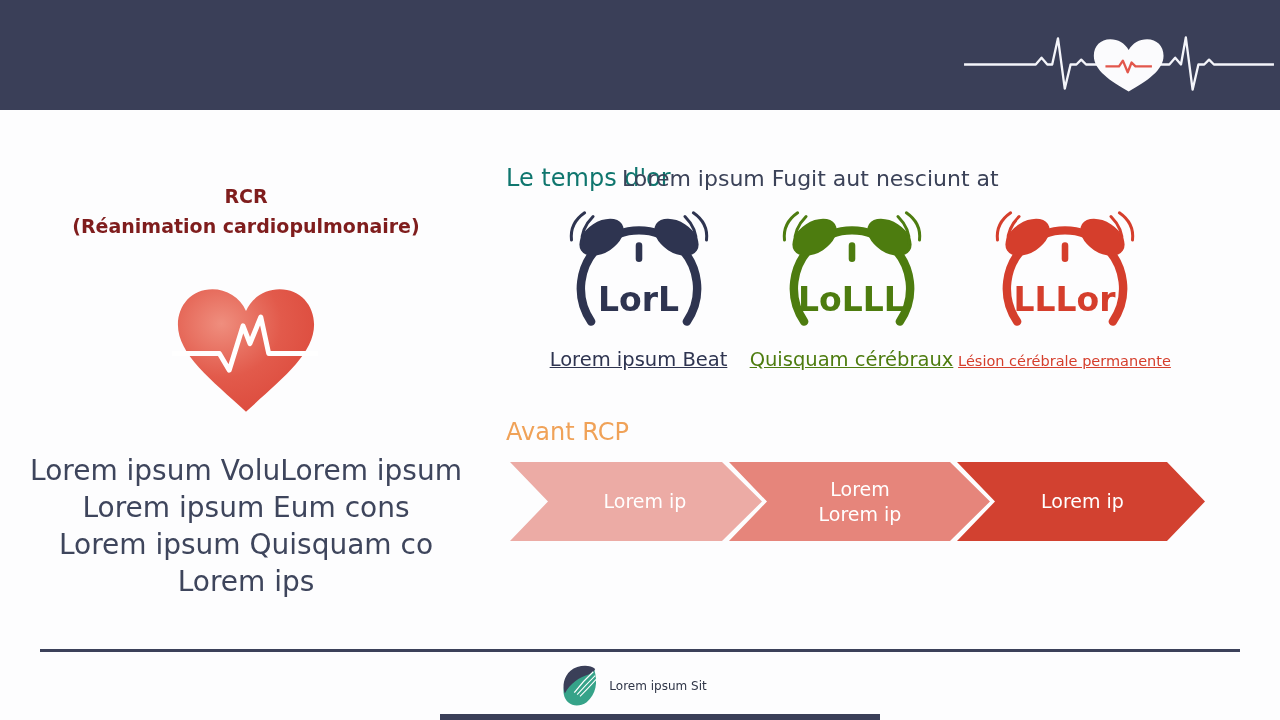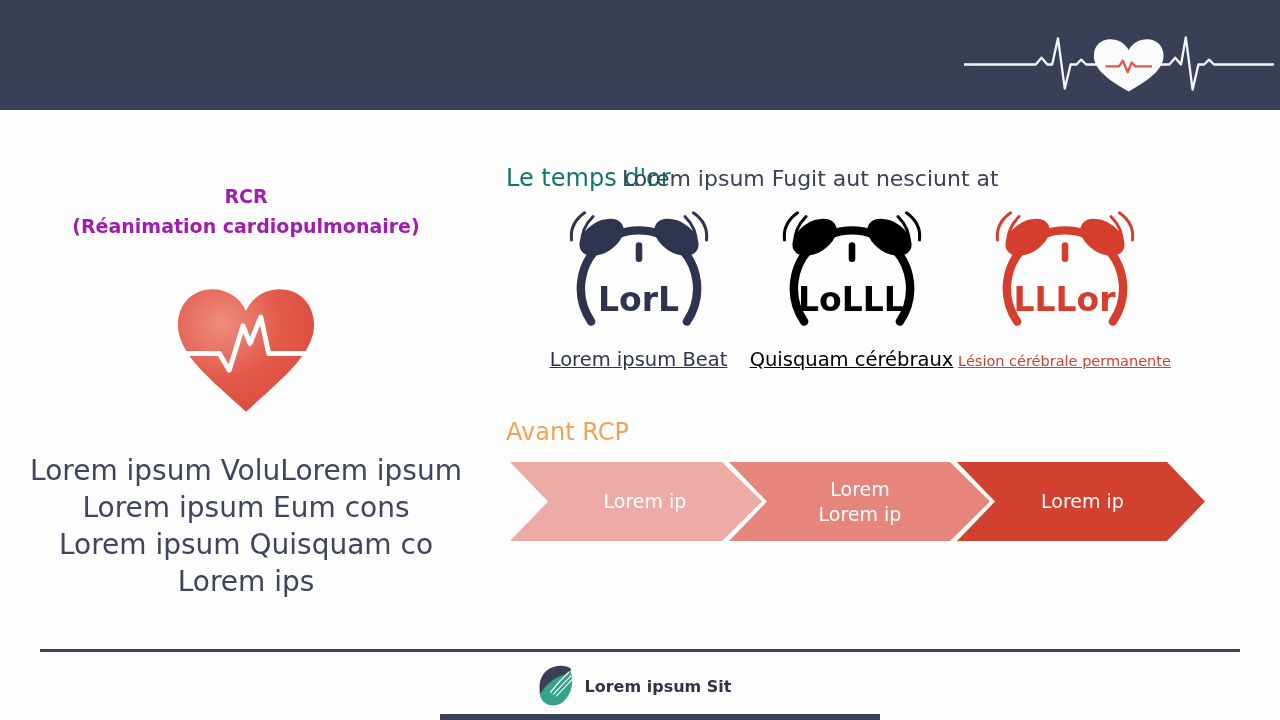--- a/index.html
+++ b/index.html
@@ -7,37 +7,37 @@
          font-family:"DejaVu Sans","Liberation Sans",sans-serif;}
 
   
   .header{position:absolute;left:0;top:0;width:1280px;height:110px;background:#3a3f58;}
   .header-title{position:absolute;left:60px;top:53px;font-size:19px;font-weight:bold;
                 color:#eea350;letter-spacing:.1px;white-space:nowrap;}
   .ekg-svg{position:absolute;left:958px;top:18px;width:322px;height:92px;overflow:visible;}
 
   
   .left-heading{position:absolute;left:36px;top:181px;width:420px;text-align:center;
-                color:#a21caf;font-size:19px;font-weight:bold;line-height:30px;}
+                color:#7f1d1d;font-size:19px;font-weight:bold;line-height:30px;}
   .heart-svg{position:absolute;left:172px;top:281px;width:148px;height:139px;}
   .left-paragraph{position:absolute;left:26px;top:452px;width:440px;text-align:center;
                   color:#3e455c;font-size:28px;line-height:37px;}
 
   
   .golden-heading{position:absolute;left:506px;top:164px;font-size:24px;color:#0f766e;white-space:nowrap;}
   .golden-overlay{position:absolute;left:622px;top:166px;font-size:22px;color:#3b4258;white-space:nowrap;}
 
   .clocks-row{position:absolute;left:532px;top:208px;display:flex;}
   .clock{width:213px;display:flex;flex-direction:column;align-items:center;position:relative;}
   .clock-svg{width:150px;height:139px;display:block;}
   .clock-label{position:absolute;top:74px;left:0;width:100%;text-align:center;
                font-size:33px;font-weight:bold;line-height:36px;}
   .clock-caption{margin-top:1px;white-space:nowrap;font-size:19.5px;text-decoration:underline;}
   .clock-1{color:#2e3450;}
-  .clock-2{color:#000000;}
+  .clock-2{color:#4d7c0f;}
   .clock-3{color:#d53e2c;}
   .clock-3 .clock-caption{font-size:14.5px;margin-top:6px;}
 
   
   .avant-heading{position:absolute;left:506px;top:418px;font-size:24px;color:#f0a258;white-space:nowrap;}
   .arrows-wrap{position:absolute;left:510px;top:462px;width:695px;height:79px;}
   .arrows-svg{position:absolute;left:0;top:0;width:695px;height:79px;}
   .arrow-label{position:absolute;top:0;height:79px;display:flex;align-items:center;justify-content:center;
                color:#fff;font-size:19px;line-height:25px;text-align:center;white-space:pre-line;}
   .arrow-label-1{left:20px;width:230px;}
@@ -49,21 +49,21 @@
                  white-space:pre-line;font-family:"Liberation Sans","DejaVu Sans",sans-serif;}
   .arrow-caption-1{width:240px;}
   .arrow-caption-2{width:220px;}
   .arrow-caption-3{width:235px;}
 
   
   .footer-line{position:absolute;left:40px;top:649px;width:1200px;height:3px;background:#3c415a;}
   .footer-brand{position:absolute;left:0;top:663px;width:1280px;display:flex;align-items:center;
                 justify-content:center;gap:10px;transform:translateX(-6px);}
   .logo-svg{width:38px;height:46px;}
-  .footer-text{font-size:16px;color:#2f3547;font-weight:700;text-align:center;}
+  .footer-text{font-size:12px;color:#2f3547;font-weight:400;text-align:center;}
   .bottom-bar{position:absolute;left:440px;top:714px;width:440px;height:6px;background:#3a3f58;}
 </style>
 </head>
 <body>
 
 <svg width="0" height="0" style="position:absolute">
   <defs>
     <g id="clock-shape" fill="none" stroke="currentColor">
       <path d="M29 121 A62 62 0 1 1 131 121" stroke-width="9" stroke-linecap="round"></path>
       <line x1="80" y1="40" x2="80" y2="54" stroke-width="7" stroke-linecap="round"></line>

